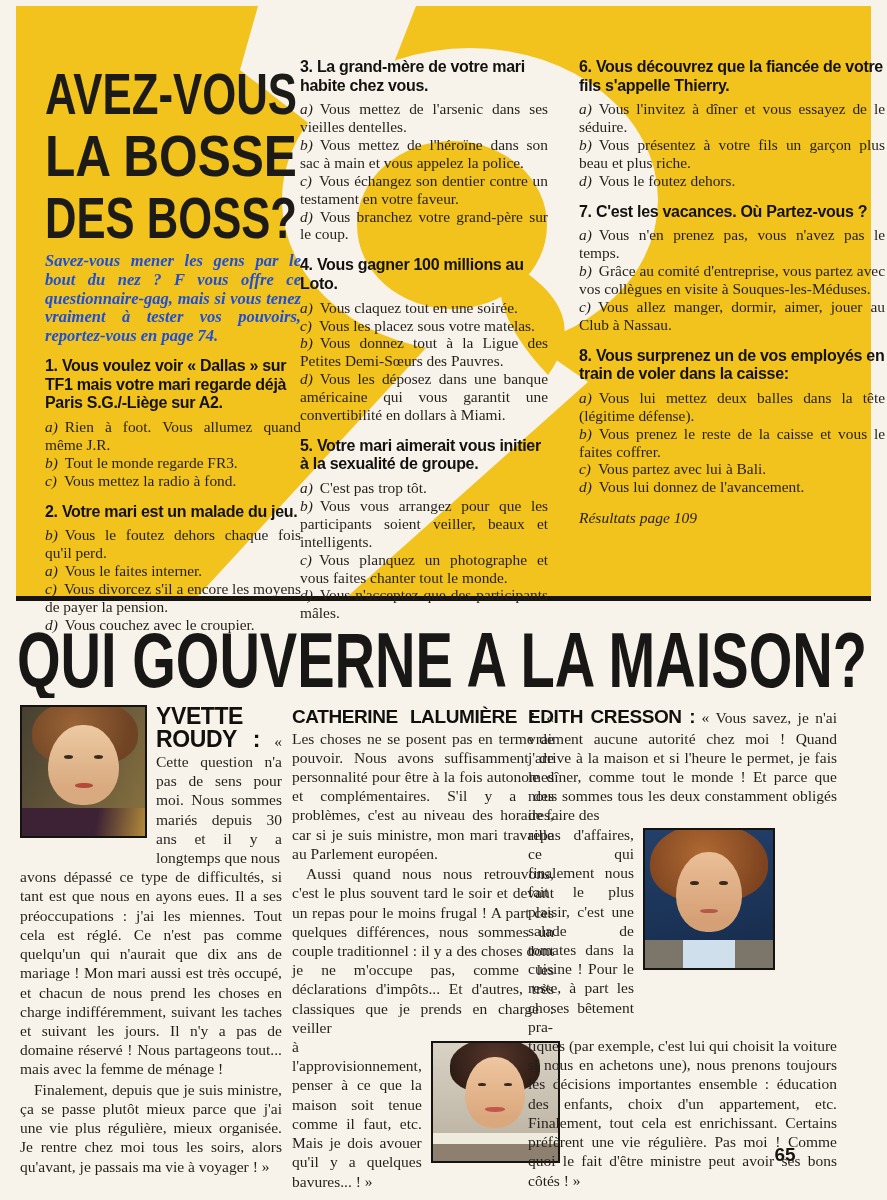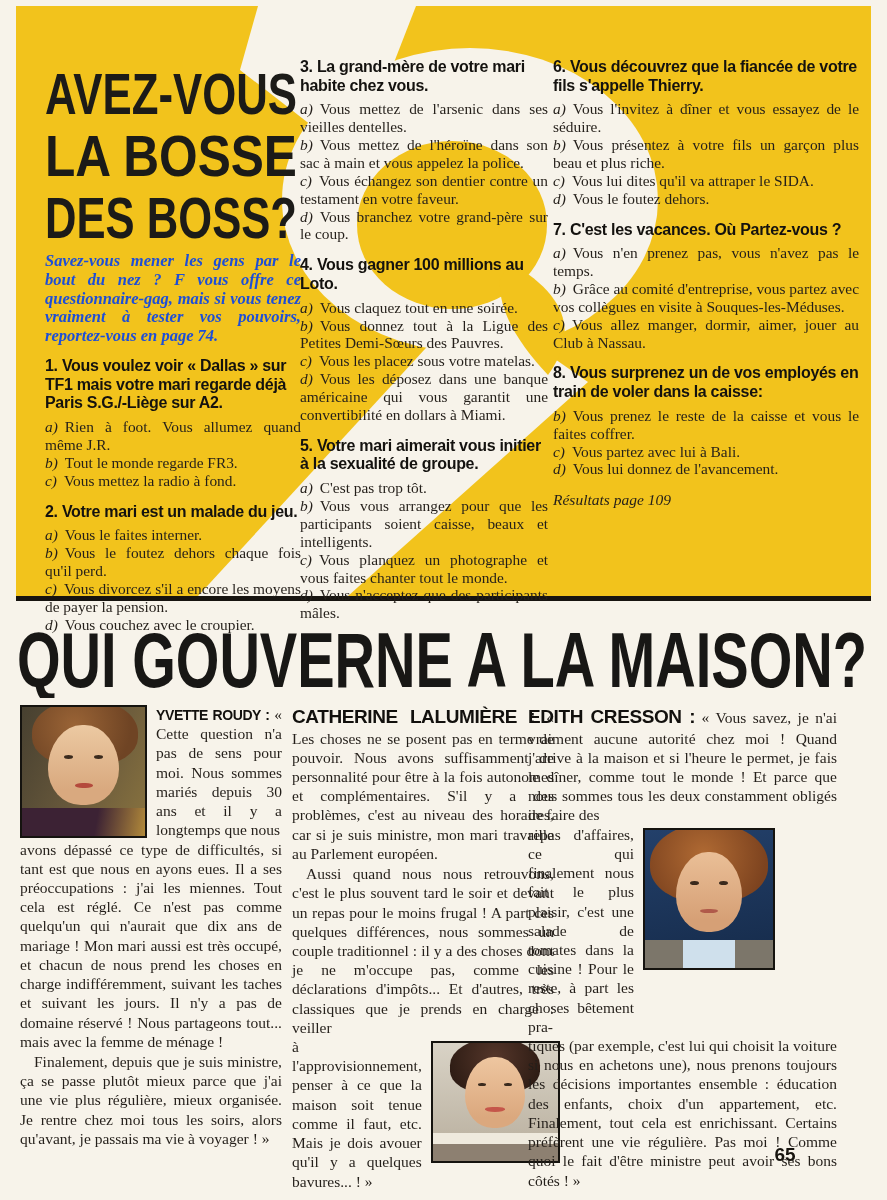--- a/index.html
+++ b/index.html
@@ -7,21 +7,21 @@
     width:887px;height:1200px;position:relative;overflow:hidden;
     background:#f7f3ea;color:#241f1a;
     font-family:"Liberation Serif", serif;
   }
   
   .quiz-section{position:absolute;left:0;top:0;width:887px;height:612px;}
   .quiz-bg{position:absolute;left:0;top:0;z-index:0;}
   .qcol{position:absolute;z-index:2;}
   .col-title{left:26px;top:62px;width:256px;margin-left:19px;}
   .col-q2{left:300px;top:58px;width:248px;}
-  .col-q3{left:553px;top:58px;width:306px;}
+  .col-q3{left:579px;top:58px;width:306px;}
   .title-svg{display:block;}
   .title-svg text{font-family:"Liberation Sans",sans-serif;font-weight:700;fill:#1c1b18;}
   .intro{
     margin:10px 0 0 0;font-style:italic;font-weight:700;font-size:16.5px;line-height:1.14;
     text-align:justify;color:#1d4ed8;
   }
   .q{margin:0 0 13px 0;}
   .qslot{display:block;}
   .qt{
     margin:0 0 5px 0;font-family:"Liberation Sans",sans-serif;font-weight:700;
@@ -35,21 +35,21 @@
   .headline-svg{position:absolute;left:17px;top:4px;}
   .headline-svg text{font-family:"Liberation Sans",sans-serif;font-weight:700;fill:#181715;}
   .icol{position:absolute;top:93px;}
   .icol-1{left:20px;width:262px;}
   .icol-2{left:292px;width:262px;}
   .icol-3{left:528px;width:309px;}
   .ibody{margin:0;font-size:15.5px;line-height:1.24;text-align:justify;}
   .ibody + .ibody{text-indent:14px;margin-top:1px;}
   .iname{font-family:"Liberation Sans",sans-serif;font-weight:700;font-size:19px;
     letter-spacing:-0.4px;font-style:normal;color:#12100d;}
-  .iname.big{font-size:14px;line-height:1.02;}
+  .iname.big{font-size:23px;line-height:1.02;}
   .irow{display:flex;align-items:flex-start;}
   .irow .beside{flex:1 1 auto;}
   .gap-r{margin-right:9px;}
   .gap-l{margin-left:9px;}
   
   .photo{position:relative;border:2px solid #15130f;overflow:hidden;flex:0 0 auto;box-sizing:content-box;}
   .photo .ph-bg{position:absolute;inset:0;}
   .photo .ph-hair{position:absolute;}
   .photo .ph-face{position:absolute;border-radius:48% 48% 46% 46%/55% 55% 45% 45%;}
   .photo .eye{position:absolute;width:13%;height:5%;border-radius:50%;background:#3a2a1d;}
@@ -115,71 +115,71 @@
     <p class="intro">Savez-vous mener les gens par le bout du nez ? F vous offre ce questionnaire-gag, mais si vous tenez vraiment à tester vos pouvoirs, reportez-vous en page 74.</p>
     <div class="qslot" style="margin-top:11px">
         <div class="q">
           <h3 class="qt">1. Vous voulez voir « Dallas » sur TF1 mais votre mari regarde déjà Paris S.G./-Liège sur A2.</h3>
           <div class="ans"><span class="ltr">a)</span><span>Rien à foot. Vous allumez quand même J.R.</span></div>
           <div class="ans"><span class="ltr">b)</span><span>Tout le monde regarde FR3.</span></div>
           <div class="ans"><span class="ltr">c)</span><span>Vous mettez la radio à fond.</span></div>
         </div>
         <div class="q">
           <h3 class="qt">2. Votre mari est un malade du jeu.</h3>
+          <div class="ans"><span class="ltr">b)</span><span>Vous le foutez dehors chaque fois qu'il perd.</span></div>
           <div class="ans"><span class="ltr">a)</span><span>Vous le faites interner.</span></div>
-          <div class="ans"><span class="ltr">b)</span><span>Vous le foutez dehors chaque fois qu'il perd.</span></div>
           <div class="ans"><span class="ltr">c)</span><span>Vous divorcez s'il a encore les moyens de payer la pension.</span></div>
           <div class="ans"><span class="ltr">d)</span><span>Vous couchez avec le croupier.</span></div>
         </div>
       </div>
   </div>
 
   <div class="qcol col-q2">
     <div class="qslot">
         <div class="q">
           <h3 class="qt">3. La grand-mère de votre mari habite chez vous.</h3>
           <div class="ans"><span class="ltr">a)</span><span>Vous mettez de l'arsenic dans ses vieilles dentelles.</span></div>
           <div class="ans"><span class="ltr">b)</span><span>Vous mettez de l'héroïne dans son sac à main et vous appelez la police.</span></div>
           <div class="ans"><span class="ltr">c)</span><span>Vous échangez son dentier contre un testament en votre faveur.</span></div>
           <div class="ans"><span class="ltr">d)</span><span>Vous branchez votre grand-père sur le coup.</span></div>
         </div>
         <div class="q">
           <h3 class="qt">4. Vous gagner 100 millions au Loto.</h3>
           <div class="ans"><span class="ltr">a)</span><span>Vous claquez tout en une soirée.</span></div>
+          <div class="ans"><span class="ltr">c)</span><span>Vous les placez sous votre matelas.</span></div>
           <div class="ans"><span class="ltr">b)</span><span>Vous donnez tout à la Ligue des Petites Demi-Sœurs des Pauvres.</span></div>
-          <div class="ans"><span class="ltr">c)</span><span>Vous les placez sous votre matelas.</span></div>
           <div class="ans"><span class="ltr">d)</span><span>Vous les déposez dans une banque américaine qui vous garantit une convertibilité en dollars à Miami.</span></div>
         </div>
         <div class="q">
           <h3 class="qt">5. Votre mari aimerait vous initier à la sexualité de groupe.</h3>
           <div class="ans"><span class="ltr">a)</span><span>C'est pas trop tôt.</span></div>
-          <div class="ans"><span class="ltr">b)</span><span>Vous vous arrangez pour que les participants soient caisse, beaux et intelligents.</span></div>
+          <div class="ans"><span class="ltr">b)</span><span>Vous vous arrangez pour que les participants soient veiller, beaux et intelligents.</span></div>
           <div class="ans"><span class="ltr">c)</span><span>Vous planquez un photographe et vous faites chanter tout le monde.</span></div>
           <div class="ans"><span class="ltr">d)</span><span>Vous n'acceptez que des participants mâles.</span></div>
         </div>
       </div>
   </div>
 
   <div class="qcol col-q3">
     <div class="qslot">
         <div class="q">
           <h3 class="qt">6. Vous découvrez que la fiancée de votre fils s'appelle Thierry.</h3>
           <div class="ans"><span class="ltr">a)</span><span>Vous l'invitez à dîner et vous essayez de le séduire.</span></div>
           <div class="ans"><span class="ltr">b)</span><span>Vous présentez à votre fils un garçon plus beau et plus riche.</span></div>
-          <div class="ans"><span class="ltr">c)</span><span>Vous lui dites qu'il va attraper le SIDA.</span></div>
           <div class="ans"><span class="ltr">d)</span><span>Vous le foutez dehors.</span></div>
         </div>
         <div class="q">
           <h3 class="qt">7. C'est les vacances. Où Partez-vous ?</h3>
           <div class="ans"><span class="ltr">a)</span><span>Vous n'en prenez pas, vous n'avez pas le temps.</span></div>
           <div class="ans"><span class="ltr">b)</span><span>Grâce au comité d'entreprise, vous partez avec vos collègues en visite à Souques-les-Méduses.</span></div>
           <div class="ans"><span class="ltr">c)</span><span>Vous allez manger, dormir, aimer, jouer au Club à Nassau.</span></div>
         </div>
         <div class="q">
           <h3 class="qt">8. Vous surprenez un de vos employés en train de voler dans la caisse:</h3>
+          <div class="ans"><span class="ltr">a)</span><span>Vous lui mettez deux balles dans la tête (légitime défense).</span></div>
           <div class="ans"><span class="ltr">b)</span><span>Vous prenez le reste de la caisse et vous le faites coffrer.</span></div>
           <div class="ans"><span class="ltr">c)</span><span>Vous partez avec lui à Bali.</span></div>
           <div class="ans"><span class="ltr">d)</span><span>Vous lui donnez de l'avancement.</span></div>
         </div>
       </div>
     <div class="results">Résultats page 109</div>
   </div>
 </div>
 
 <div class="feature-section">

